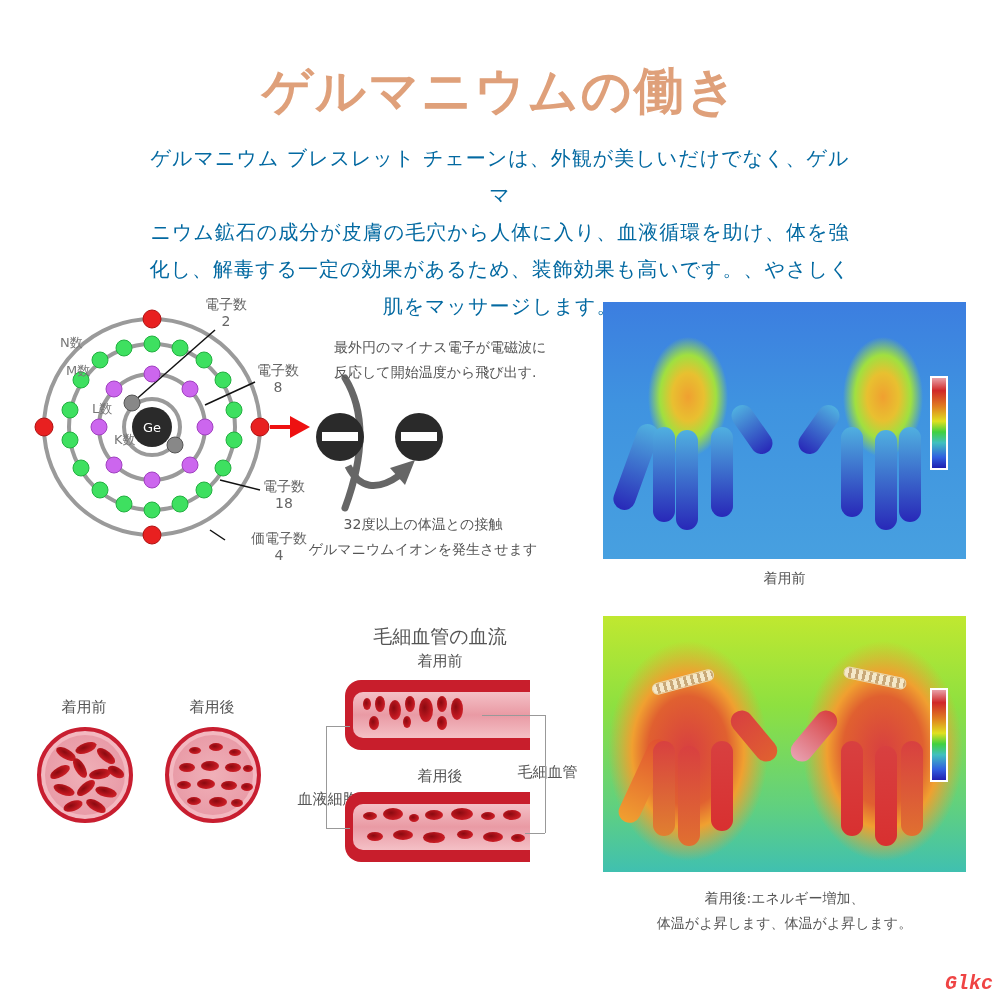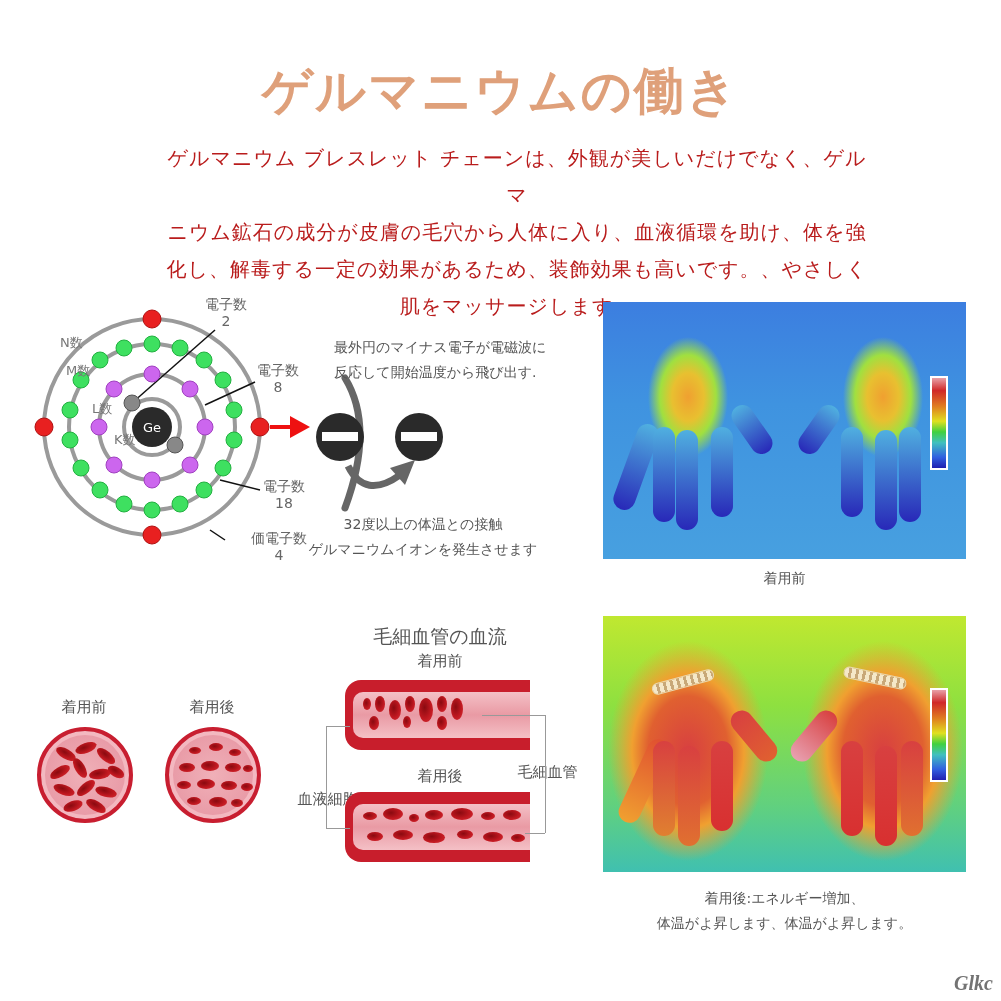--- a/index.html
+++ b/index.html
@@ -4,22 +4,22 @@
 <style>
   * { box-sizing: border-box; margin: 0; padding: 0; }
   html, body { width: 1001px; height: 1001px; background: #ffffff; overflow: hidden; }
   body { position: relative; font-family: "DejaVu Sans", sans-serif; color: #555; }
 
   .title {
     position: absolute; left: 0; top: 58px; width: 1001px; text-align: center;
     font-size: 50px; font-weight: bold; color: #dfa07a; letter-spacing: 2px;
   }
   .intro {
-    position: absolute; left: 157px; top: 140px; width: 720px; text-align: center;
-    font-size: 20px; line-height: 37px; color: #b91c1c; letter-spacing: 1px;
+    position: absolute; left: 140px; top: 140px; width: 720px; text-align: center;
+    font-size: 20px; line-height: 37px; color: #0369a1; letter-spacing: 1px;
   }
 
   
   .atom { position: absolute; left: 30px; top: 290px; width: 560px; height: 290px; }
   .atom svg { position: absolute; left: 0; top: 0; }
   .lbl { position: absolute; font-size: 14px; color: #666; text-align: center; line-height: 17px; }
   .lbl-small { font-size: 13px; color: #777; }
   .note { position: absolute; font-size: 14px; color: #555; line-height: 25px; }
 
   
@@ -64,21 +64,21 @@
   .tube {
     position: absolute; left: 345px; width: 185px; height: 70px;
     background: #c81e2c; border-radius: 16px 0 0 16px;
   }
   .tube-inner {
     position: absolute; left: 8px; top: 12px; right: 0; bottom: 12px;
     background: linear-gradient(180deg, #f4c0c6 0%, #e99aa4 50%, #f4c0c6 100%);
     border-radius: 10px 0 0 10px; overflow: hidden;
   }
   .line { position: absolute; background: #999; }
-  .wm { position: absolute; right: 8px; bottom: 6px; font-family: Liberation Serif, serif; font-style: italic; font-weight: bold; font-size: 20px; color: #737373; }
+  .wm { position: absolute; right: 8px; bottom: 6px; font-family: Liberation Mono, monospace; font-style: italic; font-weight: bold; font-size: 20px; color: #ef4444; }
 </style>
 </head>
 <body>
 
 <div class="title">ゲルマニウムの働き</div>
 <div class="intro">
   <div>ゲルマニウム ブレスレット チェーンは、外観が美しいだけでなく、ゲルマ</div>
   <div>ニウム鉱石の成分が皮膚の毛穴から人体に入り、血液循環を助け、体を強</div>
   <div>化し、解毒する一定の効果があるため、装飾効果も高いです。、やさしく</div>
   <div>肌をマッサージします。</div>

